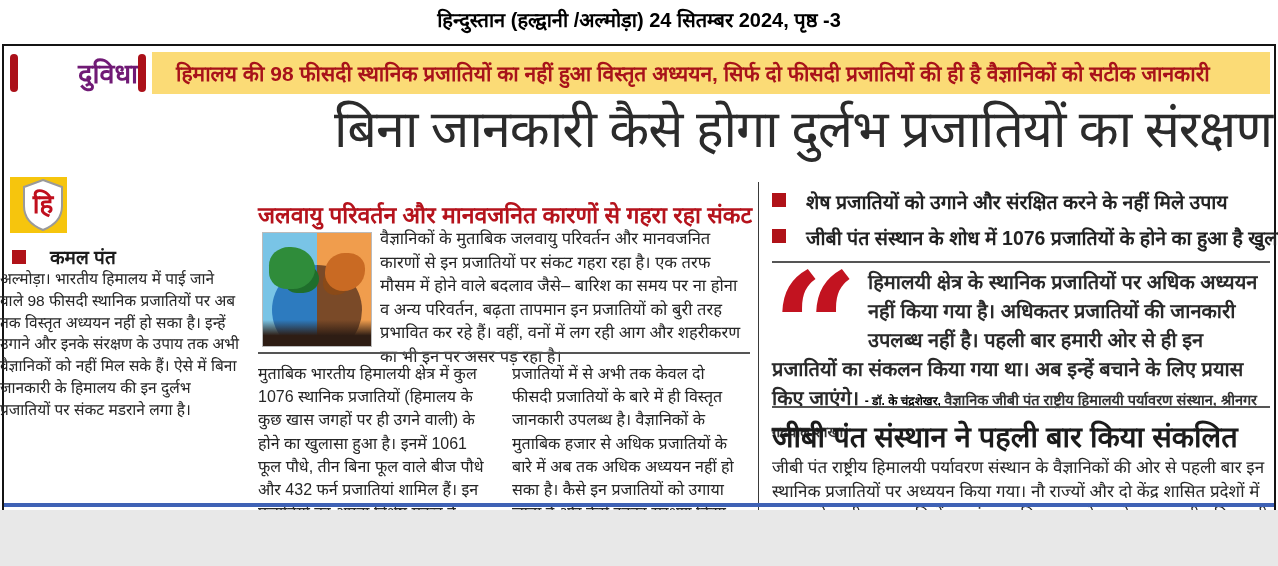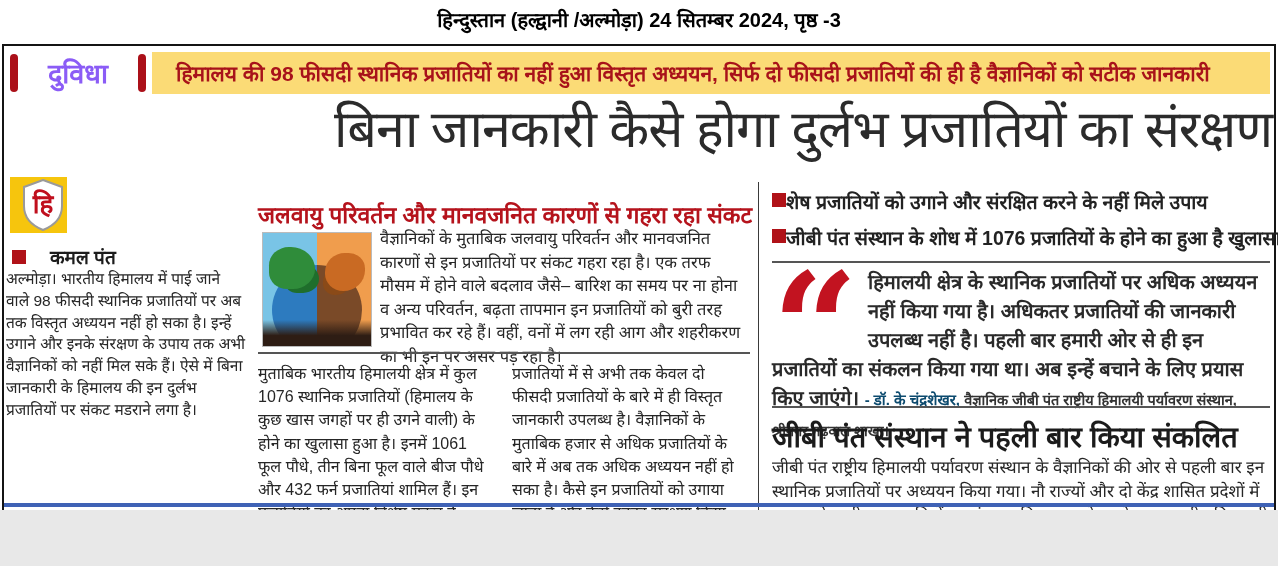--- a/index.html
+++ b/index.html
@@ -12,37 +12,37 @@
   .masthead{position:absolute;left:0;top:6px;width:100%;text-align:center;
     font-size:20px;font-weight:bold;color:#000;}
   
   .clip-border{position:absolute;left:2px;top:44px;width:1270px;height:516px;
     border:2px solid #141414;background:#fff;}
   .bottom-blue{position:absolute;left:4px;bottom:3px;width:1270px;height:4px;background:#3f62b5;}
   
   .redbar{position:absolute;width:8px;height:38px;background:#ab1019;border-radius:4px;top:54px;}
   .redbar.b1{left:10px;}
   .redbar.b2{left:138px;}
-  .kicker-label{position:absolute;left:48px;top:54px;width:90px;text-align:left;
-    font-size:27px;font-weight:800;color:#8b5cf6;}
+  .kicker-label{position:absolute;left:48px;top:54px;width:90px;text-align:right;
+    font-size:27px;font-weight:800;color:#701a75;}
   .kicker-strip{position:absolute;left:152px;top:52px;width:1118px;height:42px;
     background:#fbdb76;display:flex;align-items:center;}
   .kicker-strip span{font-size:21px;font-weight:800;color:#a8121a;padding-left:24px;white-space:nowrap;}
   
   .headline{position:absolute;left:4px;top:96px;width:1268px;text-align:right;
     font-size:52px;line-height:66px;font-weight:400;color:#2b2b2b;letter-spacing:-1px;white-space:nowrap;}
   
   .logo-yellow{position:absolute;left:10px;top:177px;width:57px;height:56px;background:#f6c50d;}
   .shield{position:absolute;left:21px;top:179px;width:44px;height:52px;}
   .special-label{position:absolute;left:69px;top:187px;width:148px;height:34px;background:#f6c50d;
     display:flex;align-items:center;justify-content:center;font-size:24px;font-weight:800;color:#111;}
   .byline{position:absolute;left:12px;top:244px;display:flex;align-items:center;gap:24px;}
   .byline .sq{width:14px;height:14px;background:#b01218;}
   .byline .nm{font-size:19px;font-weight:800;color:#1c1c1c;}
-  .left-body{position:absolute;left:6px;top:268px;width:240px;font-size:15.5px;line-height:21.8px;color:#262626;}
+  .left-body{position:absolute;left:0;top:268px;width:240px;font-size:15.5px;line-height:21.8px;color:#262626;}
   .left-body p{margin:0;}
   .left-body p + p{text-indent:18px;}
   
   .mid-subhead{position:absolute;left:258px;top:198px;width:492px;text-align:center;
     font-size:23px;font-weight:800;color:#b5131c;white-space:nowrap;}
   .photo{position:absolute;left:262px;top:232px;width:108px;height:113px;overflow:hidden;
     background:linear-gradient(90deg,#79c4e6 0 50%,#f09d4d 50% 100%);border:1px solid #bbb;}
   .photo .earth{position:absolute;left:9px;top:32px;width:90px;height:90px;border-radius:50%;
     background:linear-gradient(90deg,#2d7bbf 0 50%,#7a4a28 50% 100%);}
   .photo .tree-green{position:absolute;left:6px;top:14px;width:46px;height:42px;background:#2f8c3a;
@@ -54,30 +54,30 @@
   .mid-intro{position:absolute;left:380px;top:227px;width:370px;font-size:16.5px;line-height:23.6px;color:#262626;}
   .rule{position:absolute;background:#555;height:2px;}
   .rule.mid{left:258px;top:352px;width:492px;}
   .mid-col{position:absolute;top:362px;width:236px;font-size:16px;line-height:23.2px;color:#262626;}
   .mid-col.a{left:258px;}
   .mid-col.b{left:512px;}
   
   .vdiv{position:absolute;left:758px;top:182px;width:1px;height:374px;background:#3a3a3a;}
   
   .r-bullets{position:absolute;left:772px;top:188px;width:500px;}
-  .r-bullet{display:flex;align-items:flex-start;gap:0;margin-bottom:9px;}
+  .r-bullet{display:flex;align-items:flex-start;gap:20px;margin-bottom:9px;}
   .r-bullet .sq{width:14px;height:14px;background:#b01218;margin-top:5px;flex:0 0 auto;}
   .r-bullet .tx{font-size:19.5px;font-weight:800;color:#222;white-space:nowrap;}
   .rule.r1{left:772px;top:261px;width:498px;}
   .quote{position:absolute;left:772px;top:268px;width:500px;font-size:20px;line-height:29px;
     font-weight:700;color:#2a2a2a;}
   .qmark{float:left;width:96px;height:60px;overflow:visible;}
   .qmark span{font-family:"DejaVu Serif",serif;font-size:150px;line-height:118px;color:#c21320;
     display:block;letter-spacing:-8px;}
-  .q-author{font-weight:800;font-size:15px;color:#0c4a6e;}
+  .q-author{font-weight:800;font-size:12px;color:#000000;}
   .q-role{font-weight:600;font-size:14.5px;color:#333;}
   .rule.r2{left:772px;top:406px;width:498px;}
   .r-subhead{position:absolute;left:772px;top:416px;width:500px;font-size:29px;font-weight:800;
     color:#1b1b1b;white-space:nowrap;}
   .r-body{position:absolute;left:772px;top:456px;width:502px;font-size:17px;line-height:24px;color:#262626;}
 </style>
 </head>
 <body>
 
 <div id="page">

